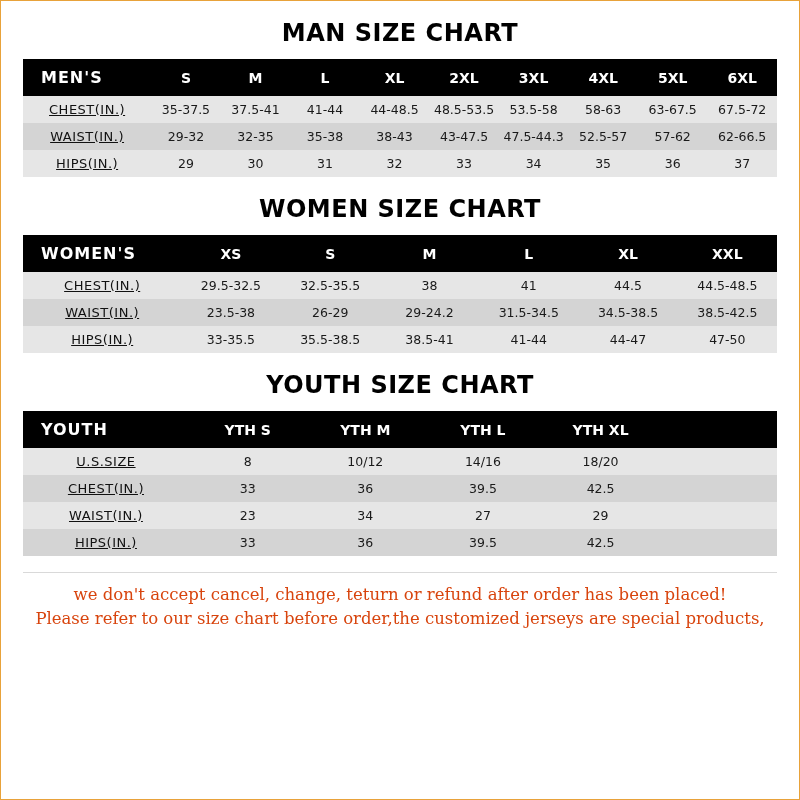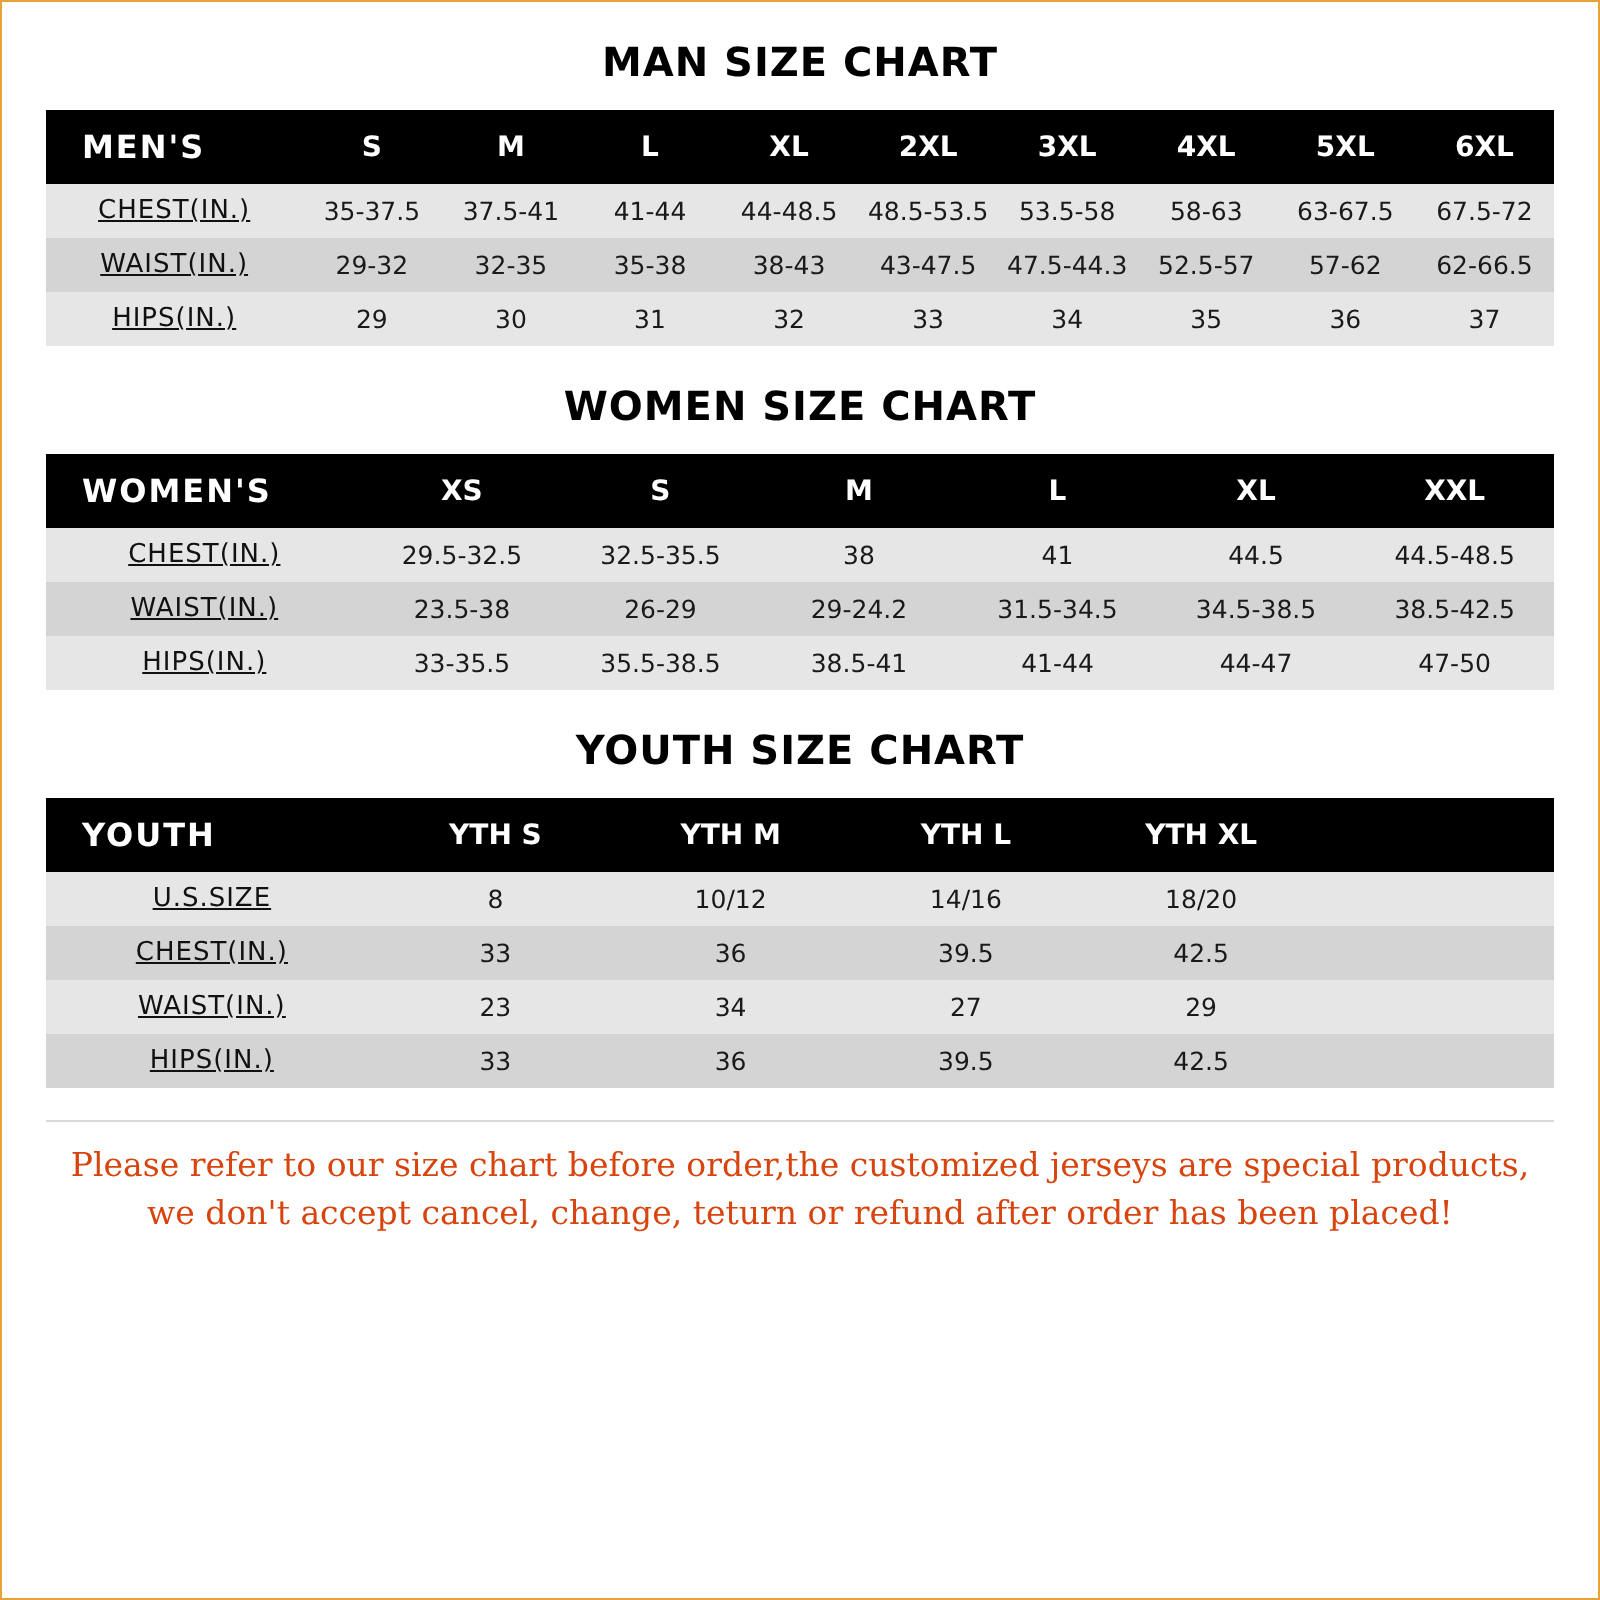--- a/index.html
+++ b/index.html
@@ -36,21 +36,21 @@
     color: #111111;
     line-height: 1;
     margin: 0;
   }
 
   
   .section { padding: 0 22px; }
   .section-title {
     text-align: center;
     font-weight: bold;
-    font-size: 20px;
+    font-size: 24px;
     letter-spacing: 0.5px;
     color: #000;
     margin: 18px 0 12px 0;
     font-family: "DejaVu Sans", sans-serif;
   }
 
   table.size-table {
     width: 100%;
     border-collapse: collapse;
     table-layout: fixed;
@@ -289,17 +289,17 @@
           <td>36</td>
           <td>39.5</td>
           <td>42.5</td>
           <td></td>
         </tr>
       </tbody>
     </table>
   </div>
 
   <div class="note">
+    <div>we don't accept cancel, change, teturn or refund after order has been placed!</div>
     <div>Please refer to our size chart before order,the customized jerseys are special products,</div>
-    <div>we don't accept cancel, change, teturn or refund after order has been placed!</div>
   </div>
 
 </div>
 
 </body></html>

